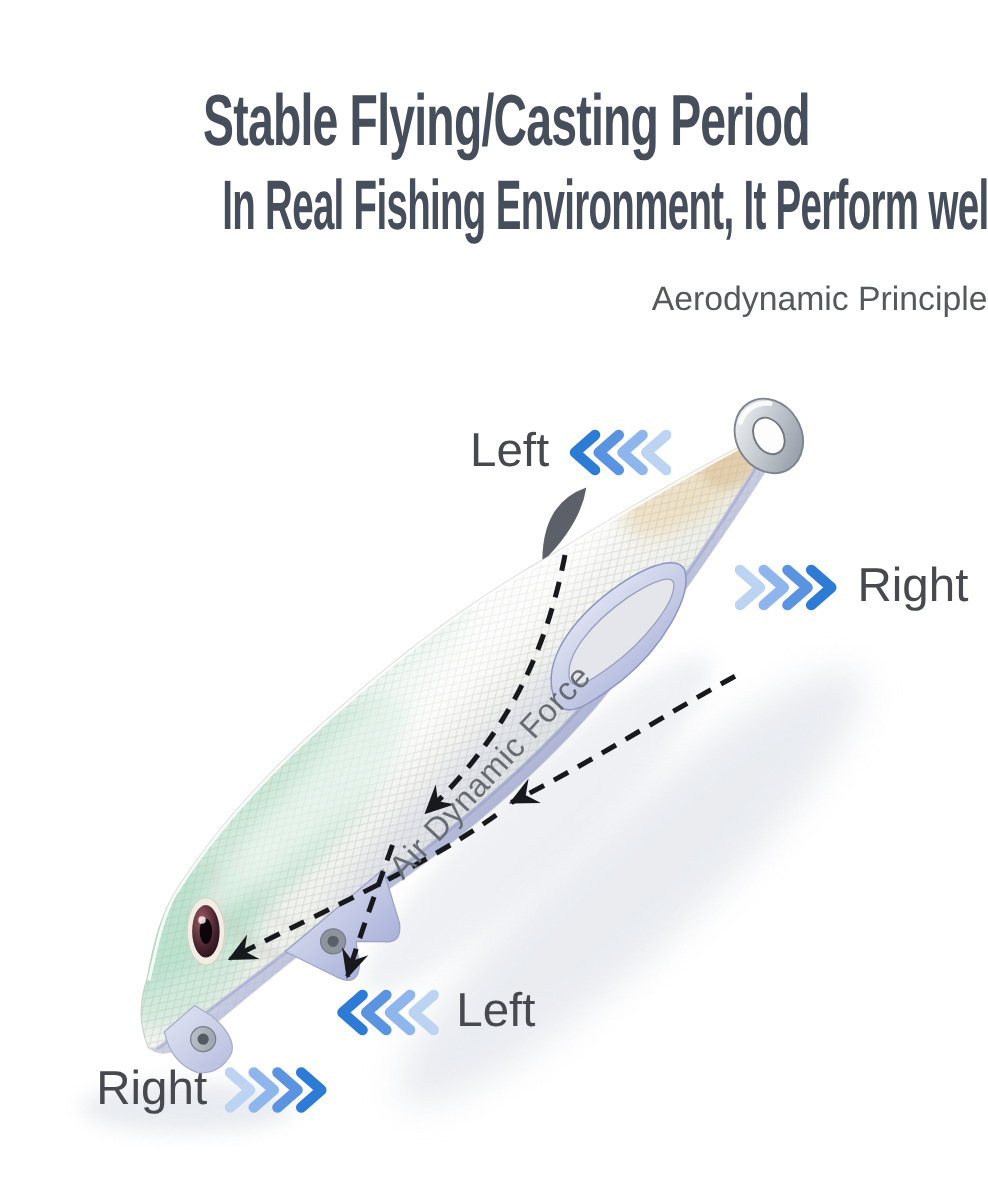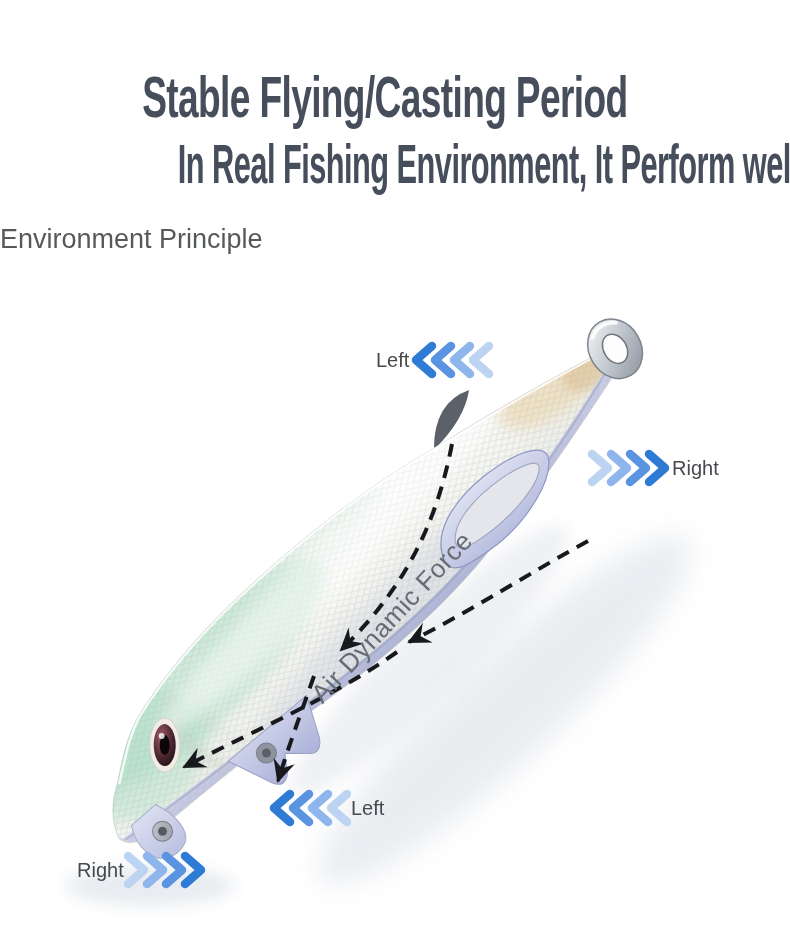--- a/index.html
+++ b/index.html
@@ -2,56 +2,56 @@
 <html><head>
 <meta charset="utf-8">
 <style>
   html,body { margin:0; padding:0; }
   .page {
     position:relative; width:790px; height:951px;
     background:#ffffff; overflow:hidden;
     font-family:"Liberation Sans", sans-serif;
   }
   
-  .header { position:absolute; top:66px; left:0; width:100%; text-align:left; }
+  .header { position:absolute; top:66px; left:0; width:100%; text-align:right; }
   .t1, .t2 {
     margin:0; font-weight:700; color:#474e5b; white-space:nowrap;
     letter-spacing:-1px;
   }
   .t1 { font-size:58px; line-height:62px; transform:scaleX(.64); }
   .t2 { font-size:56px; line-height:60px; margin-top:6px; transform:scaleX(.55); }
   .sub { margin:0; color:#56595c; font-size:27px; line-height:38px; font-weight:400; }
   .sub.first { margin-top:26px; }
   
   .figure { position:absolute; inset:0; }
   .scene { position:absolute; left:0; top:0; }
   .air-label {
     position:absolute; left:272px; top:602px; width:240px; text-align:center;
     transform:rotate(-47deg); font-size:26px; color:#666c72;
     letter-spacing:.5px; white-space:nowrap;
   }
   .dir-label {
-    position:absolute; display:flex; align-items:center; 
-    font-size:20px; color:#47494e; white-space:nowrap;
+    position:absolute; display:flex; align-items:center; gap:14px;
+    font-size:38px; color:#47494e; white-space:nowrap;
   }
   .lbl-top         { left:376px; top:340px; }
   .lbl-right       { left:588px; top:448px; }
   .lbl-bottom      { left:267px; top:788px; }
   .lbl-bottom-left { left:77px;  top:850px; }
   .chev { display:block; }
 </style>
 </head>
 <body>
 
 <div class="page">
 
   <header class="header">
     <h1 class="t1">Stable Flying/Casting Period</h1>
     <h1 class="t2">In Real Fishing Environment, It Perform well</h1>
-    <p class="sub first">Environment Principle</p>
+    <p class="sub first">Aerodynamic Principle</p>
   </header>
 
   <div class="figure">
 
     <svg class="scene" width="790" height="951" viewBox="0 0 790 951">
       <defs>
         <filter id="b14" x="-60%" y="-60%" width="220%" height="220%">
             <feGaussianBlur stdDeviation="14"></feGaussianBlur>
           </filter>
         <filter id="b8" x="-60%" y="-60%" width="220%" height="220%">

